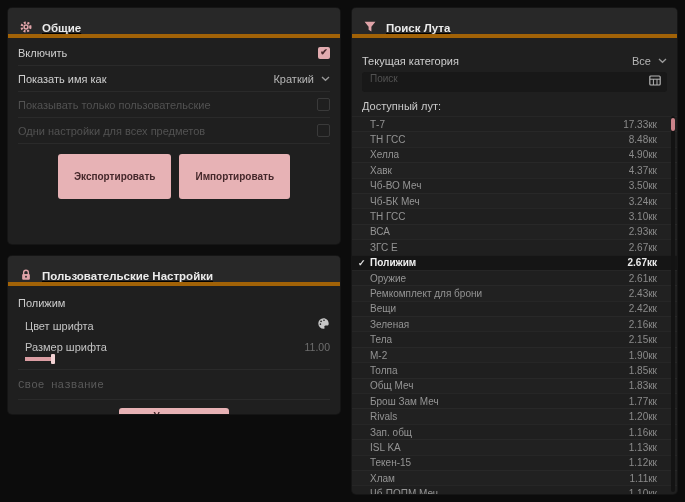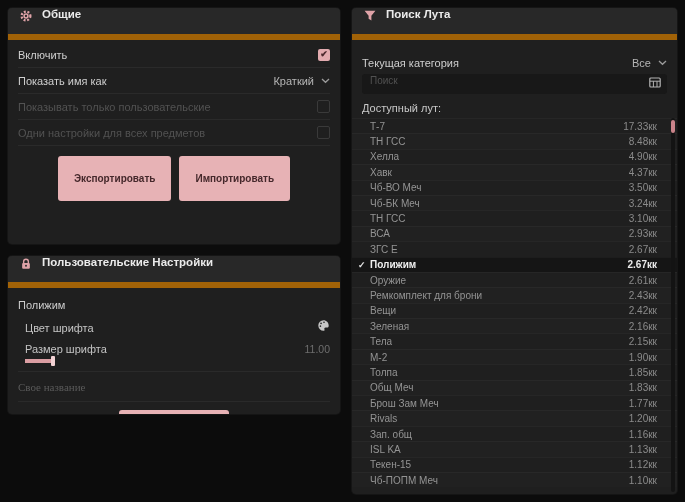--- a/index.html
+++ b/index.html
@@ -7,21 +7,21 @@
     width:685px;height:502px;overflow:hidden;
     background:#0c0c0c;
     font-family:"Liberation Sans",sans-serif;
     -webkit-font-smoothing:antialiased;
   }
   .screen{position:relative;width:685px;height:502px;box-sizing:border-box;padding:8px;display:flex;gap:12px;}
   .col-left{width:332px;display:flex;flex-direction:column;gap:12px;}
   .col-right{flex:1;display:flex;flex-direction:column;}
 
   .panel{background:#1f1f1f;border-radius:4px;overflow:hidden;box-shadow:0 0 0 1px #151515;}
-  .panel-header{height:26px;display:flex;align-items:flex-start;gap:9px;padding:0 10px;background:#282828;border-bottom:6px solid #a16207;}
+  .panel-header{height:26px;display:flex;align-items:flex-end;gap:9px;padding:0 10px;background:#282828;border-bottom:4px solid #a16207;text-decoration:underline;}
   .panel-title{font-size:11.5px;font-weight:bold;color:#ebebeb;}
   .hicon{width:15px;height:15px;display:flex;align-items:center;justify-content:center;}
 
   
   #panel-general{height:236px;}
   .panel-pad{padding:2px 10px 0 10px;}
   .setting-row{height:25px;display:flex;align-items:center;justify-content:space-between;border-bottom:1px solid #2a2a2a;font-size:11px;color:#cfcfcf;}
   .setting-label.disabled{color:#525252;}
   .checkbox{width:12px;height:12px;border-radius:2px;background:#e2abaf;display:flex;align-items:center;justify-content:center;color:#4a282c;font-size:9px;line-height:9px;font-weight:bold;flex:0 0 auto;}
   .checkbox.unchecked{background:transparent;border:1px solid #3a3a3a;width:11px;height:11px;}
@@ -31,21 +31,21 @@
 
   
   #panel-custom{height:158px;}
   .item-name{font-size:11px;color:#cdcdcd;padding:9px 0 2px 0;}
   .sub-row{height:21px;display:flex;align-items:flex-end;justify-content:space-between;font-size:11px;color:#c4c4c4;padding-left:7px;}
   .dim-value{color:#6e6e6e;font-size:10.5px;}
   .slider{position:relative;height:10px;margin:1px 0 5px 7px;}
   .slider-fill{position:absolute;left:0;top:3px;width:28px;height:4px;background:#db9ea3;}
   .slider-handle{position:absolute;left:26px;top:0;width:4px;height:10px;background:#f2d2d4;border-radius:1px;}
   .sep{border-top:1px solid #2a2a2a;}
-  .text-input{display:block;width:100%;box-sizing:border-box;background:transparent;border:none;outline:none;color:#9a9a9a;font-size:11px;font-family:Liberation Serif, serif;padding:9px 0 8px 0;}
+  .text-input{display:block;width:100%;box-sizing:border-box;background:transparent;border:none;outline:none;color:#9a9a9a;font-size:11px;font-family:Liberation Mono, monospace;padding:9px 0 8px 0;}
   .text-input::placeholder{color:#5a5a5a;}
 
   
   #panel-filter{height:486px;display:flex;flex-direction:column;}
   .cat-row{height:22px;margin:7px 10px 0 10px;display:flex;align-items:flex-end;justify-content:space-between;font-size:11px;color:#cfcfcf;}
   .search-box{margin:5px 10px 0 10px;height:20px;background:#181818;border-radius:3px;display:flex;align-items:flex-start;gap:6px;padding:0 6px;}
   .search-input{flex:1;background:transparent;border:none;outline:none;font-size:10px;color:#bbbbbb;font-family:inherit;}
   .search-input::placeholder{color:#515151;}
   .avail-label{font-size:11px;color:#c9c9c9;padding:8px 10px 4px 10px;}
   .loot-list{position:relative;flex:1;overflow:hidden;}
@@ -306,20 +306,25 @@
               <span class="loot-name">ISL KA</span>
               <span class="loot-value">1.13кк</span>
             </div>
             <div class="loot-row">
               <span class="loot-check"></span>
               <span class="loot-name">Текен-15</span>
               <span class="loot-value">1.12кк</span>
             </div>
             <div class="loot-row">
               <span class="loot-check"></span>
+              <span class="loot-name">Хлам</span>
+              <span class="loot-value">1.11кк</span>
+            </div>
+            <div class="loot-row">
+              <span class="loot-check"></span>
               <span class="loot-name">Чб-ПОПМ Меч</span>
               <span class="loot-value">1.10кк</span>
             </div>
           </div>
         <div class="scrollbar">
           <div class="scroll-thumb"></div>
         </div>
       </div>
     </div>
   </div>

